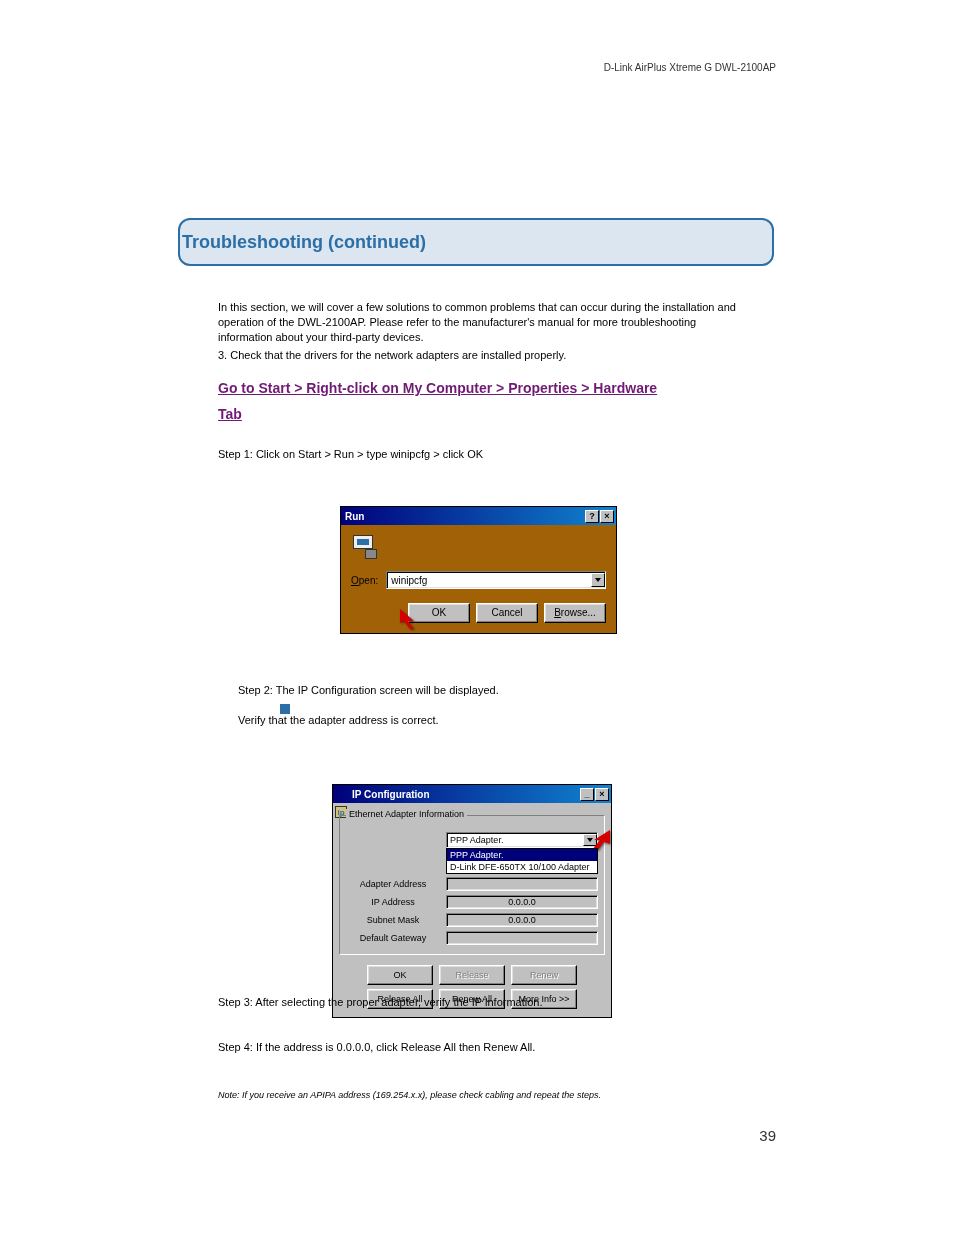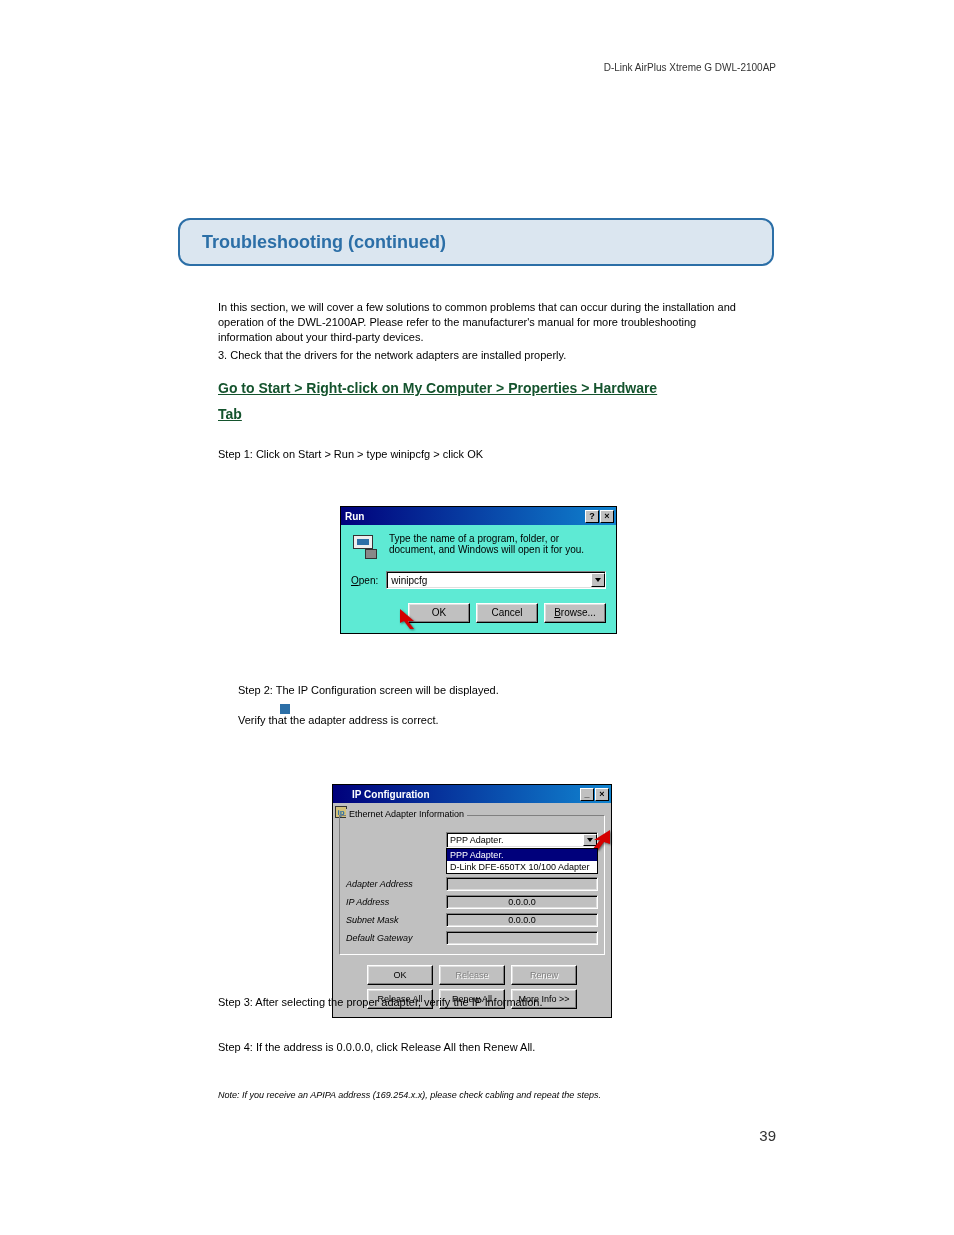--- a/index.html
+++ b/index.html
@@ -33,42 +33,42 @@
     position: absolute;
     top: 218px;
     left: 178px;
     width: 596px;
     height: 48px;
     border: 2px solid #2c6fa7;
     border-radius: 12px;
     background: #dbe6f0;
     display: flex;
     align-items: center;
-    padding-left: 22px;
+    padding-left: 2px;
   }
   .section-box span {
     font-size: 18px;
     font-weight: bold;
     color: #2c6fa7;
   }
   .body-text {
     position: absolute;
     left: 218px;
     width: 520px;
     font-size: 11px;
     line-height: 1.35;
   }
   .intro1 { top: 300px; }
   .intro2 { top: 348px; }
   .link-heading {
     position: absolute;
     left: 218px;
     font-size: 14px;
     font-weight: bold;
-    color: #14532d;
+    color: #701a75;
     text-decoration: underline;
   }
   .link-heading.h1 { top: 380px; width: 520px; }
   .link-heading.h2 { top: 406px; }
   .step-text { position: absolute; left: 218px; width: 520px; font-size: 11px; }
   .step1 { top: 448px; }
   .step2 { top: 684px; margin-left: 20px; }
   .step2 .bullet-row { display: flex; align-items: flex-start; margin-top: 6px; flex-direction: column; }
   .bullet-sq {
     width: 10px; height: 10px; background: #2c6fa7; flex: none;
@@ -84,21 +84,21 @@
     font-size: 15px;
     color: #333;
   }
 
   
   .run-dialog {
     position: absolute;
     left: 340px;
     top: 506px;
     width: 277px;
-    background: #5eead4;
+    background: #a16207;
     border: 1px solid #000;
     font-family: "MS Sans Serif", Tahoma, sans-serif;
     font-size: 10px;
   }
   .win-titlebar {
     height: 18px;
     background: linear-gradient(to right, #00007b, #1084d0);
     color: #fff;
     display: flex;
     align-items: center;
@@ -183,21 +183,21 @@
     border: 1px solid #808080;
     border-right-color:#fff; border-bottom-color:#fff;
     padding: 14px 6px 8px 6px;
     position: relative;
     margin-top: 8px;
   }
   .groupbox .gb-title {
     position: absolute; top: -7px; left: 6px; background:#c0c0c0; padding:0 3px; font-size:9px;
   }
   .ipcfg-row { display:flex; align-items:center; margin-top:2px; height:16px; }
-  .ipcfg-row .lbl { width: 100px; text-align:left; padding-right:6px; font-size:9px;font-style:italic; }
+  .ipcfg-row .lbl { width: 100px; text-align:center; padding-right:6px; font-size:9px; }
   .ipcfg-row .val {
     flex:1; height:14px; background:#c0c0c0;
     border: 1px solid #808080; border-right-color:#fff; border-bottom-color:#fff;
     box-shadow: inset 1px 1px 0 #000, inset -1px -1px 0 #dfdfdf;
     font-size:9px; text-align:center; line-height:12px;
   }
   .adapter-combo-wrap { position: relative; flex:1; }
   .adapter-combo {
     height:16px; background:#fff;
     border: 1px solid #808080; border-right-color:#fff; border-bottom-color:#fff;
@@ -248,21 +248,20 @@
       <span class="tb-btn">?</span>
       <span class="tb-btn">×</span>
     </span>
   </div>
   <div class="run-body">
     <div class="run-desc-row">
       <div class="run-icon">
         <div class="pc"></div>
           <div class="disk"></div>
       </div>
-      <div class="run-desc">Type the name of a program, folder, or document, and Windows will open it for you.</div>
     </div>
     <div class="run-open-row">
       <span class="open-label"><span class="underline">O</span><span>pen:</span></span>
       <div class="run-combo">
         <input value="winipcfg" style="">
         <span class="dd-btn">
             <span class="dd-arrow"></span>
           </span>
       </div>
     </div>

